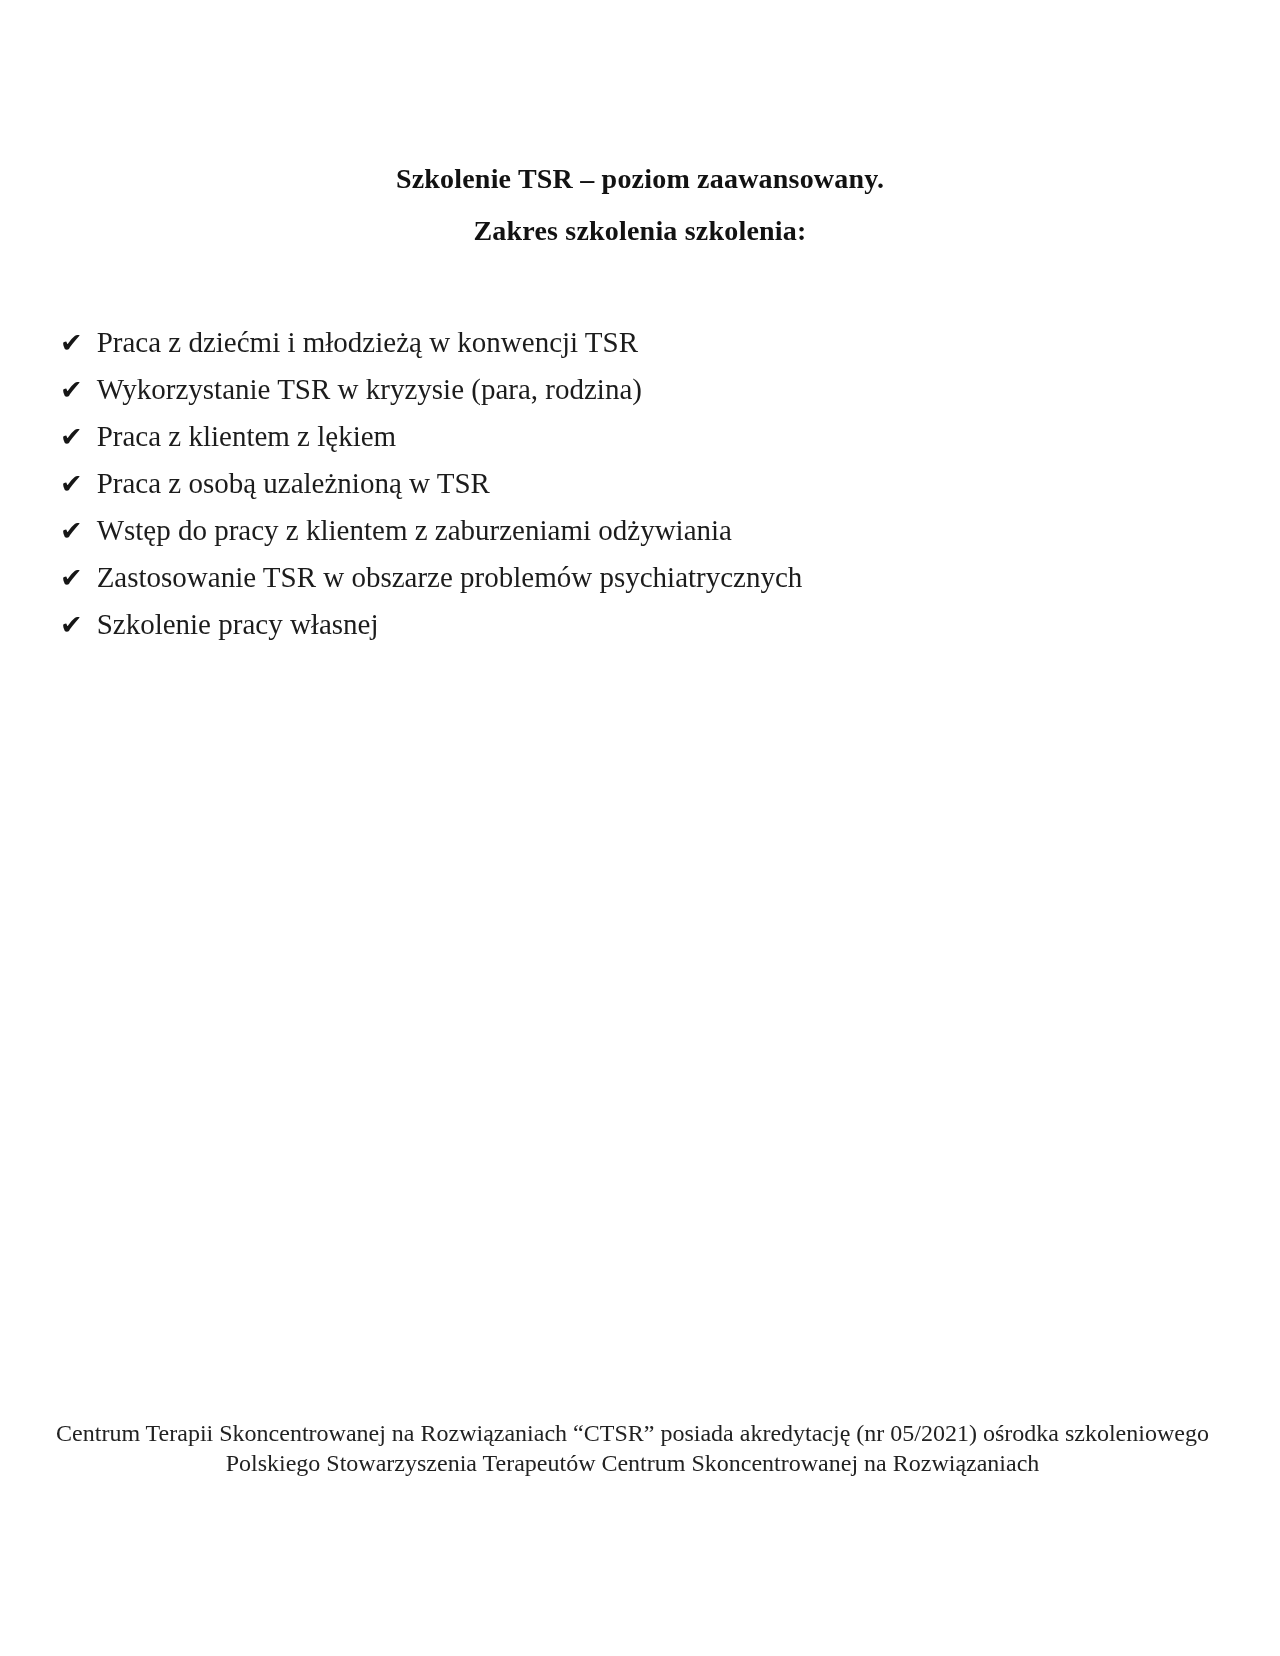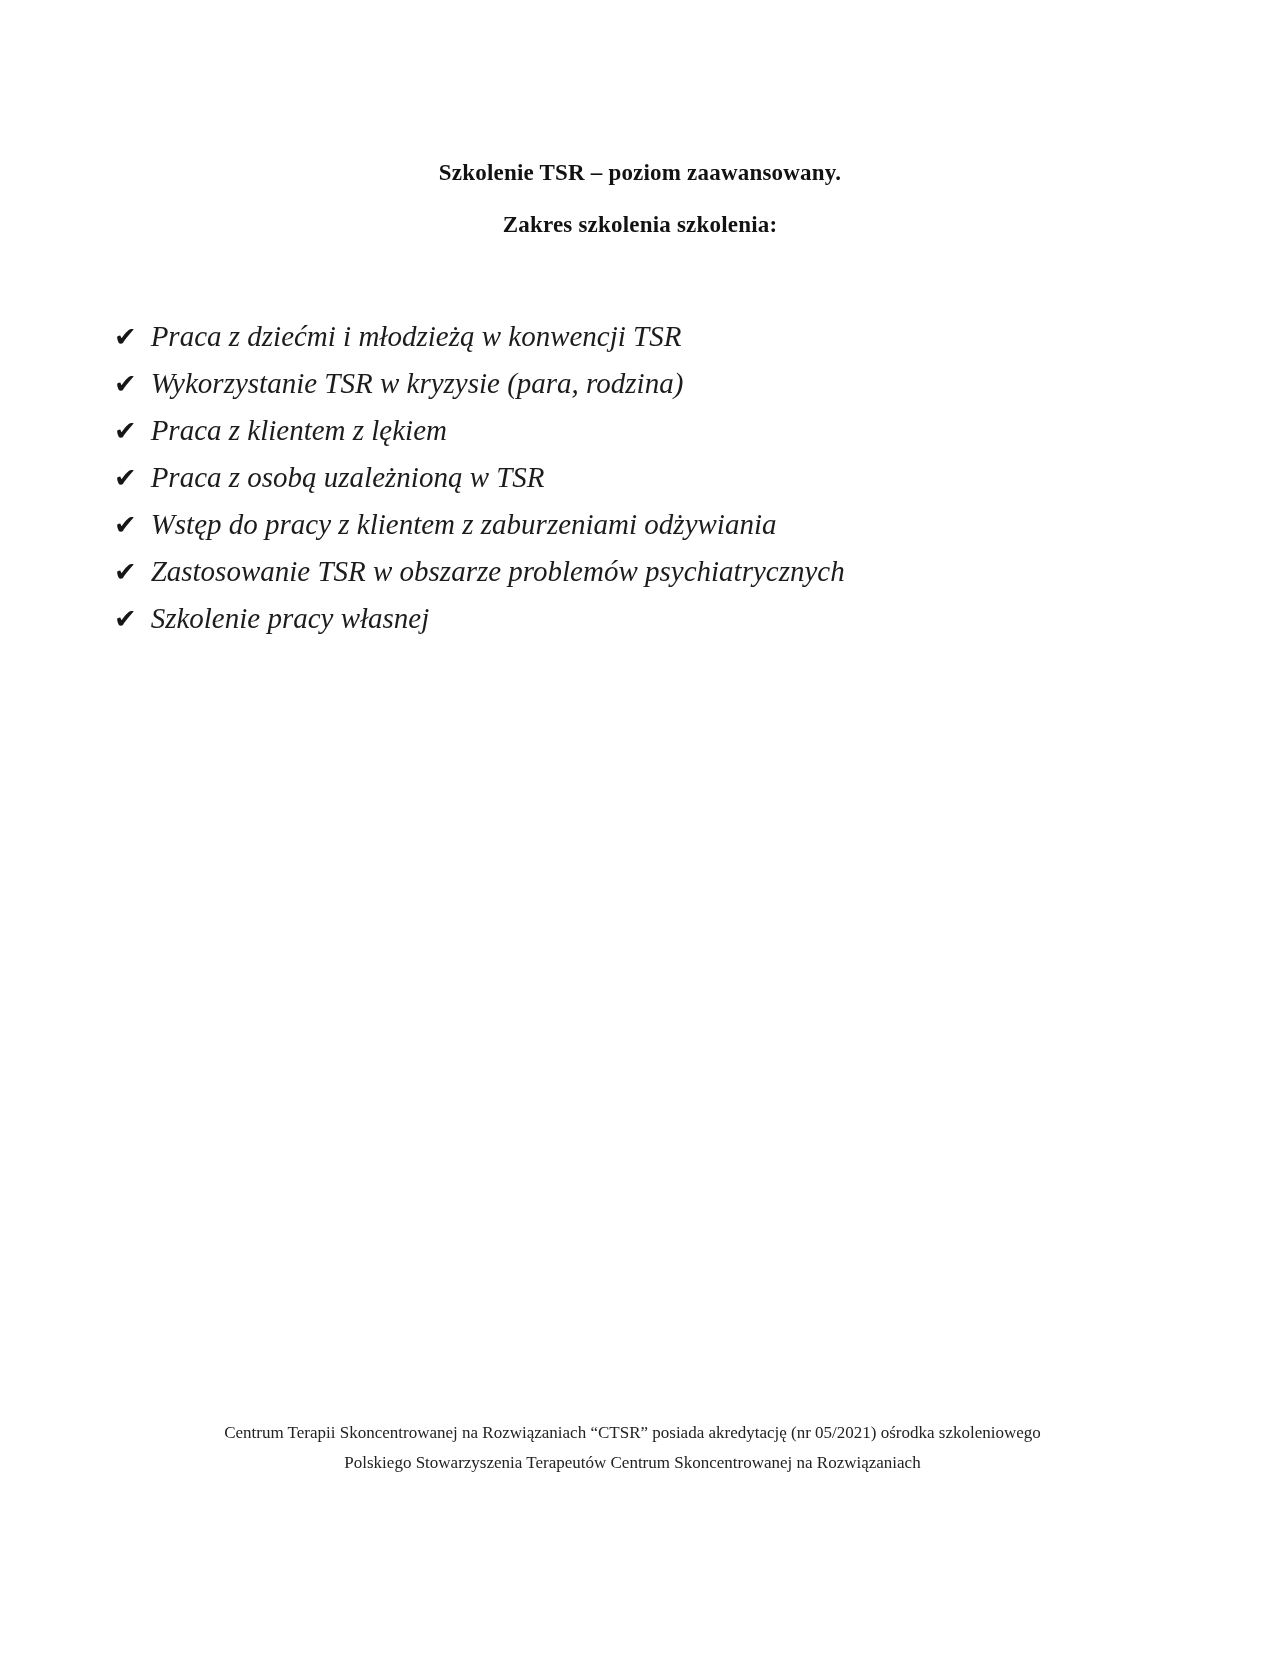--- a/index.html
+++ b/index.html
@@ -11,58 +11,57 @@
     position: relative;
     width: 1280px;
     height: 1656px;
     background: #ffffff;
     color: #1a1a1a;
     font-family: "Liberation Serif", "DejaVu Serif", serif;
     overflow: hidden;
     box-sizing: border-box;
   }
   .title {
-    margin: 4px;
+    margin: 10px;
     padding-top: 143px;
     text-align: center;
-    font-size: 23px;
+    font-size: 28px;
     font-weight: 700;
     line-height: 52px;
     color: #121212;
     letter-spacing: 0.2px;
   }
   .title .title-line {
     display: block;
   }
   .topic-list {
     margin-top: 62px;
-    margin-left: 114px;
+    margin-left: 60px;
     width: 910px;
     font-size: 29px;
     line-height: 46px;
     color: #1c1c1c;
-    font-style: italic;
   }
   .topic-item {
     margin: 0;
   }
   .check {
     font-family: "DejaVu Sans", sans-serif;
     font-weight: 700;
     font-size: 27px;
     margin-right: 14px;
     color: #161616;
   }
   .footer {
     position: absolute;
     left: 0;
     right: 15px;
     bottom: 178px;
     text-align: center;
-    font-size: 17px;
+    font-size: 24px;
     line-height: 30px;
     color: #222222;
   }
 </style>
 </head>
 <body>
 
 <div class="page">
 
   <h1 class="title">

